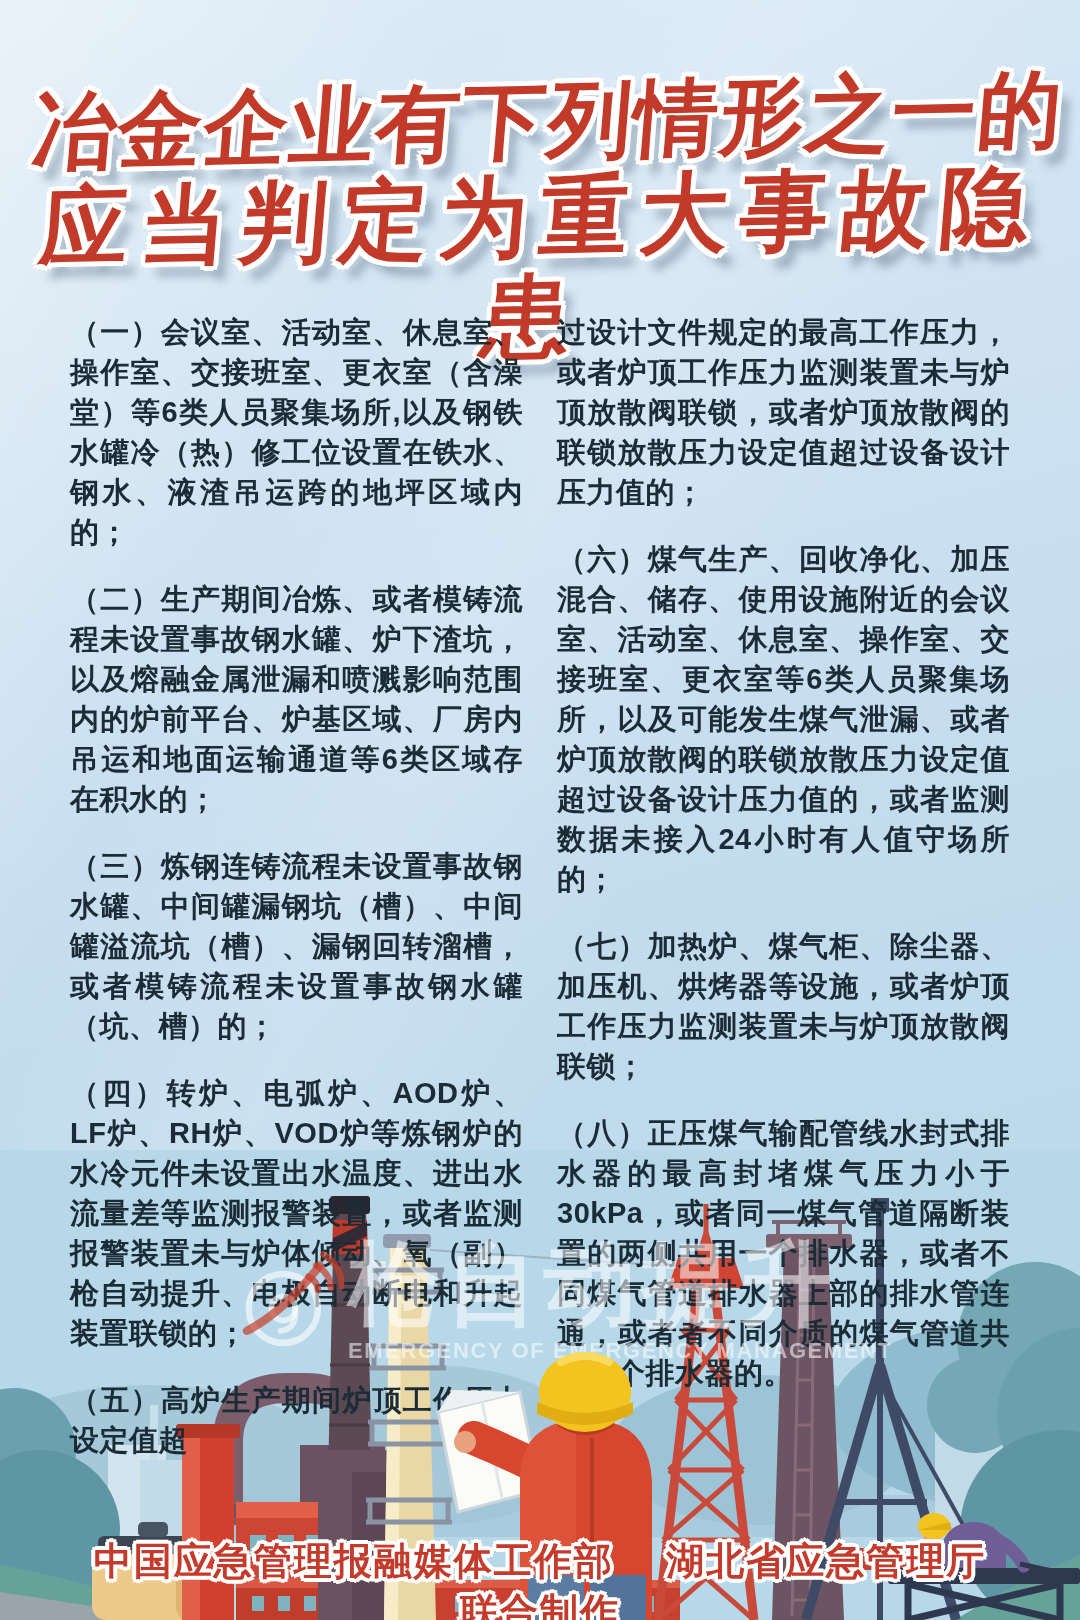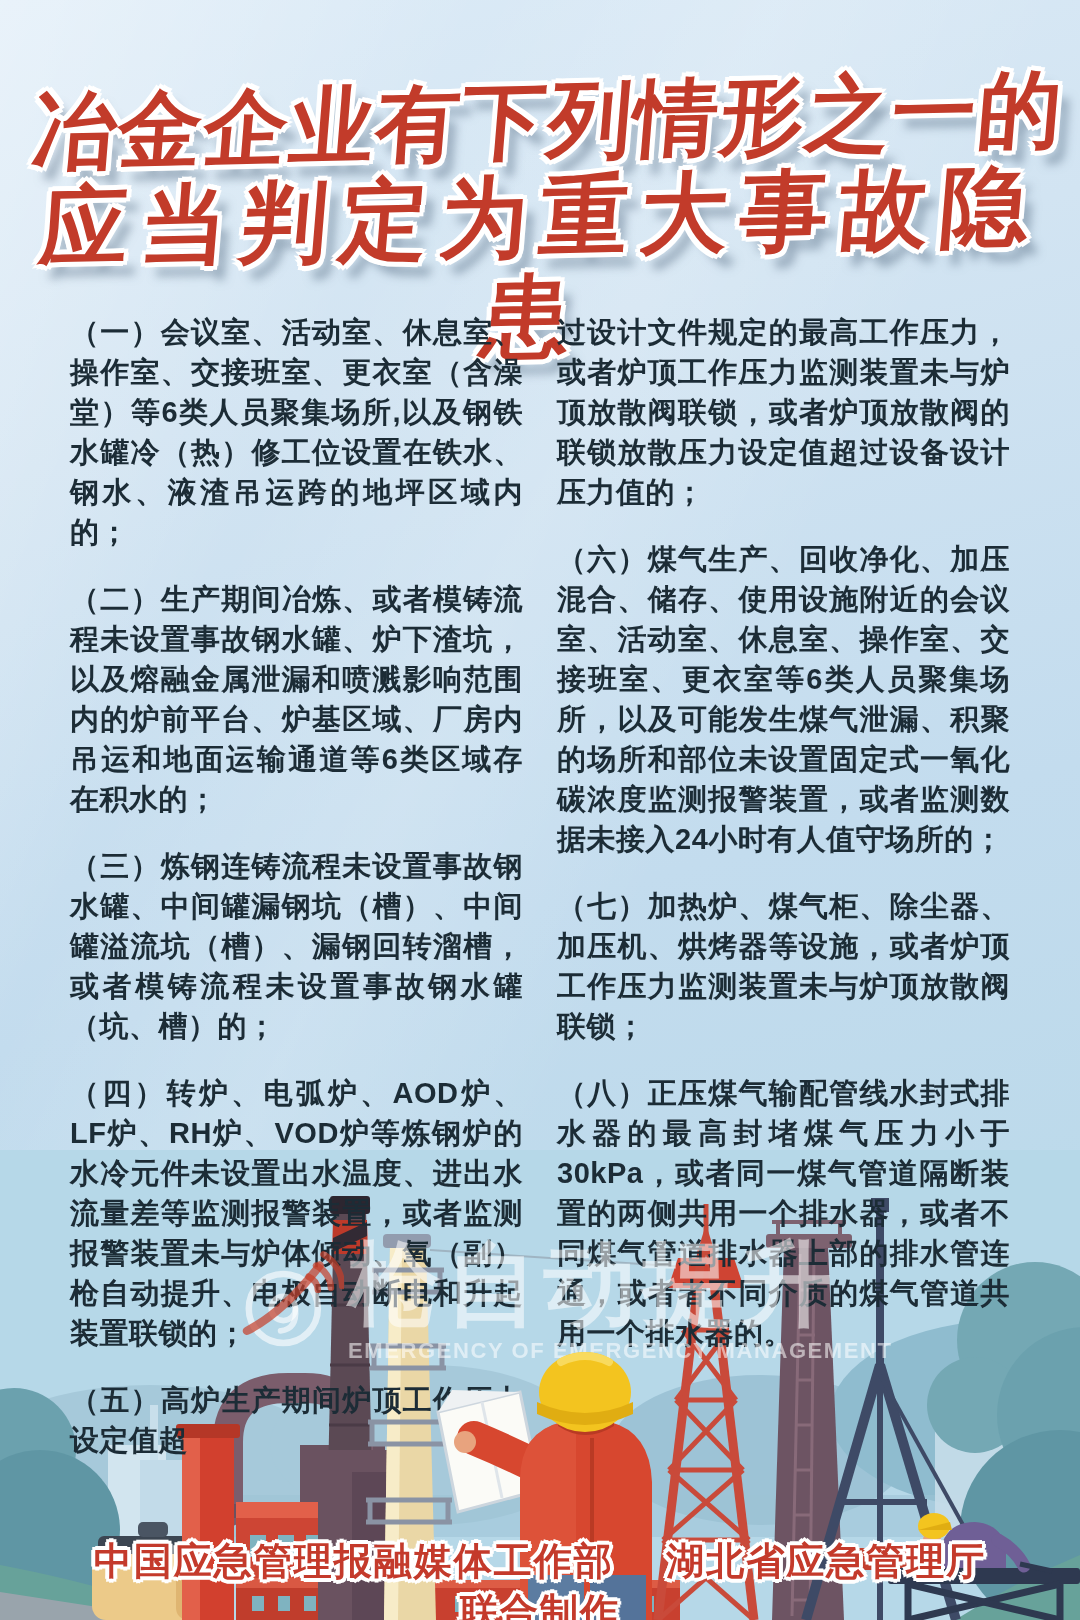--- a/index.html
+++ b/index.html
@@ -69,21 +69,21 @@
   <main class="body-columns">
     <section class="col">
       <p>（一）会议室、活动室、休息室、操作室、交接班室、更衣室（含澡堂）等6类人员聚集场所,以及钢铁水罐冷（热）修工位设置在铁水、钢水、液渣吊运跨的地坪区域内的；</p>
       <p>（二）生产期间冶炼、或者模铸流程未设置事故钢水罐、炉下渣坑，以及熔融金属泄漏和喷溅影响范围内的炉前平台、炉基区域、厂房内吊运和地面运输通道等6类区域存在积水的；</p>
       <p>（三）炼钢连铸流程未设置事故钢水罐、中间罐漏钢坑（槽）、中间罐溢流坑（槽）、漏钢回转溜槽，或者模铸流程未设置事故钢水罐（坑、槽）的；</p>
       <p>（四）转炉、电弧炉、AOD炉、LF炉、RH炉、VOD炉等炼钢炉的水冷元件未设置出水温度、进出水流量差等监测报警装置，或者监测报警装置未与炉体倾动、氧（副）枪自动提升、电极自动断电和升起装置联锁的；</p>
       <p>（五）高炉生产期间炉顶工作压力设定值超</p>
     </section>
     <section class="col">
       <p>过设计文件规定的最高工作压力，或者炉顶工作压力监测装置未与炉顶放散阀联锁，或者炉顶放散阀的联锁放散压力设定值超过设备设计压力值的；</p>
-      <p>（六）煤气生产、回收净化、加压混合、储存、使用设施附近的会议室、活动室、休息室、操作室、交接班室、更衣室等6类人员聚集场所，以及可能发生煤气泄漏、积聚的场所和部位未设置固定式一氧化碳浓度监测报警装置，或者监测数据未接入24小时有人值守场所的；</p>
+      <p>（六）煤气生产、回收净化、加压混合、储存、使用设施附近的会议室、活动室、休息室、操作室、交接班室、更衣室等6类人员聚集场所，以及可能发生煤气泄漏、或者炉顶放散阀的联锁放散压力设定值超过设备设计压力值的，或者监测数据未接入24小时有人值守场所的；</p>
       <p>（七）加热炉、煤气柜、除尘器、加压机、烘烤器等设施，或者炉顶工作压力监测装置未与炉顶放散阀联锁；</p>
       <p>（八）正压煤气输配管线水封式排水器的最高封堵煤气压力小于30kPa，或者同一煤气管道隔断装置的两侧共用一个排水器，或者不同煤气管道排水器上部的排水管连通，或者者不同介质的煤气管道共用一个排水器的。</p>
     </section>
   </main>
 
   <svg class="illustration" viewBox="0 0 1080 470">
     <rect x="0" y="0" width="1080" height="470" fill="#b6d8e8"></rect>
     <g>
       <ellipse cx="150" cy="330" rx="200" ry="95" fill="#a6c9da"></ellipse>
       <ellipse cx="430" cy="295" rx="160" ry="80" fill="#a6c9da"></ellipse>

